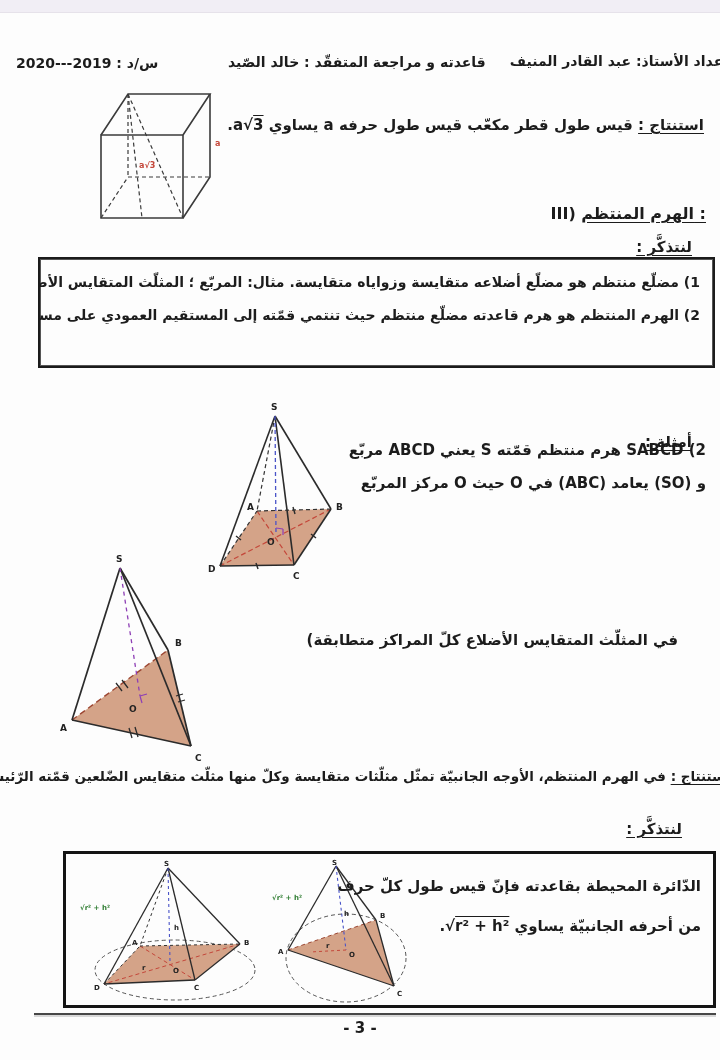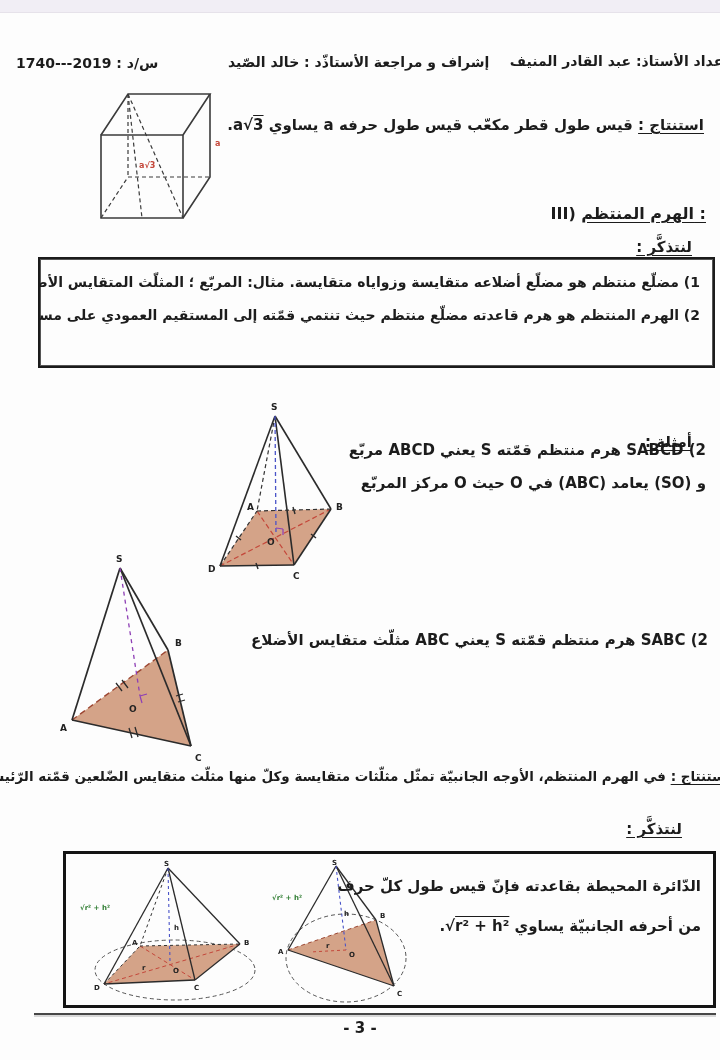--- a/index.html
+++ b/index.html
@@ -33,22 +33,22 @@
   .glab { font-size:7px; font-weight:700; fill:#2f7d32; }
 </style>
 </head>
 <body>
 
 <div id="page">
 
   <div class="band"></div>
 
   <div class="abs t14 rtl" style="top:53px; right:-8px;">إعداد الأستاذ: عبد القادر المنيف</div>
-  <div class="abs t14 rtl" style="top:54px; left:228px;">إشراف و مراجعة الأستاذّد : خالد الصّيد</div>
-  <div class="abs t14 rtl" style="top:55px; left:16px;">س/د : 2019---1740</div>
+  <div class="abs t14 rtl" style="top:54px; left:228px;">قاعدته و مراجعة المتفقّد : خالد الصّيد</div>
+  <div class="abs t14 rtl" style="top:55px; left:16px;">س/د : 2019---2020</div>
 
   <svg style="left:95px; top:88px;" width="132" height="148" viewBox="0 0 132 148">
     <g stroke="#3b3b3b" stroke-width="1.6" fill="none">
       <path d="M6,47 L88,47 L88,130 L6,130 Z"></path>
       <path d="M6,47 L33,6 L115,6 L88,47"></path>
       <path d="M115,6 L115,89 L88,130"></path>
     </g>
     <g stroke="#3b3b3b" stroke-width="1.2" fill="none" stroke-dasharray="4,3">
       <path d="M33,6 L33,89"></path>
       <path d="M33,89 L115,89"></path>
@@ -134,21 +134,21 @@
       <path d="M140,146 L147,144 M142,152 L149,150"></path>
     </g>
     <text class="vlab" x="80" y="12">S</text>
     <text class="vlab" x="24" y="181">A</text>
     <text class="vlab" x="139" y="96">B</text>
     <text class="vlab" x="159" y="211">C</text>
     <text class="vlab" x="93" y="162">O</text>
   </svg>
 
   <div class="abs t15 exblock" style="top:620px; right:12px; line-height:40px;">
-    <div>2) SABC  هرم منتظم قمّته S يعني ABC مثلّث متقايس الأضلاع</div>
+    <div style="margin-right:30px;">في المثلّث المتقايس الأضلاع كلّ المراكز متطابقة)</div>
   </div>
 
   <div class="abs rtl" style="top:768px; right:-10px; font-size:13.5px; font-weight:700;">
     <span class="u">استنتاج :</span><span> في الهرم المنتظم، الأوجه الجانبيّة تمثّل مثلّثات متقايسة وكلّ منها مثلّث متقايس الضّلعين قمّته الرّئيسيّة قمّة الهرم</span>
   </div>
 
   <div class="abs t15 rtl u" style="top:820px; right:38px;">لنتذكَّر :</div>
 
   <div class="box2">
 

